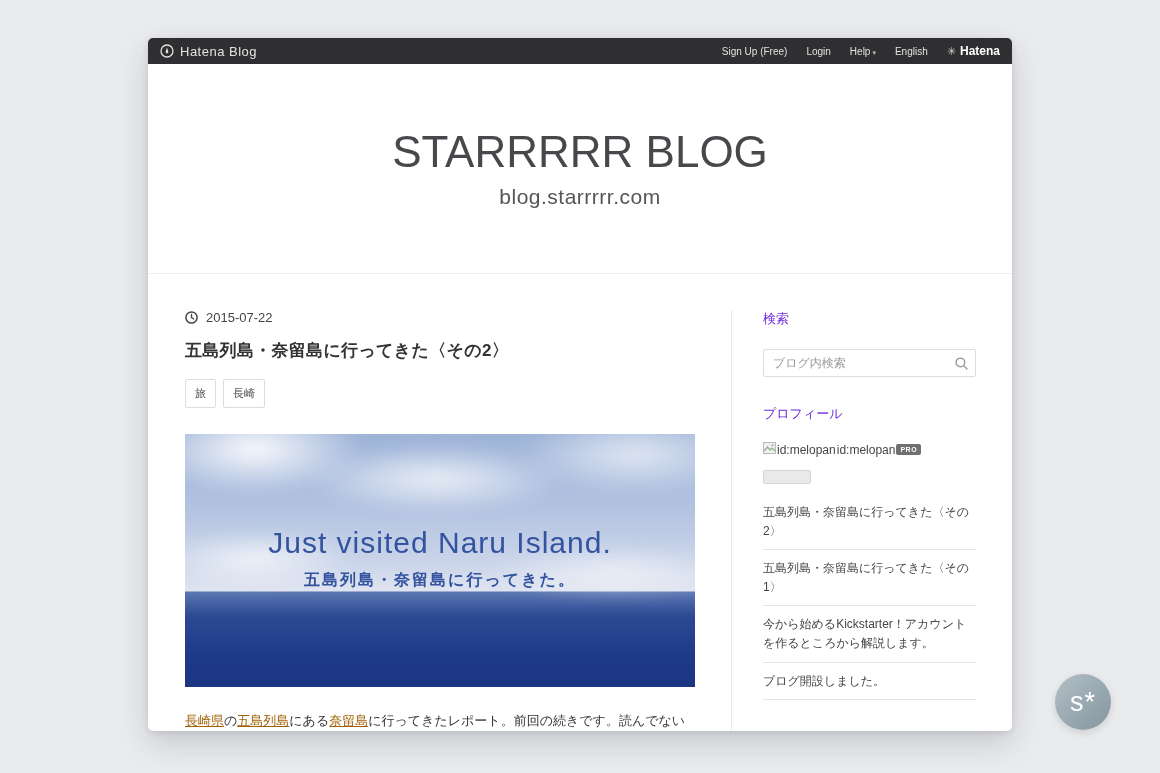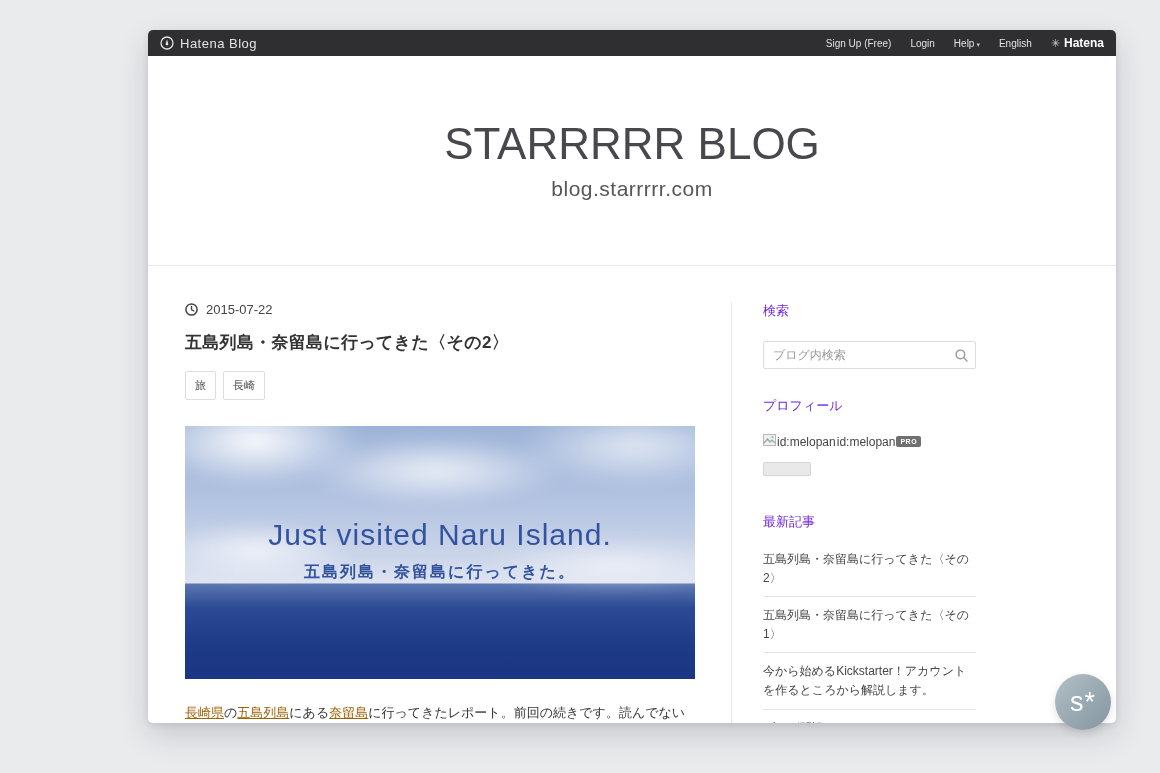--- a/index.html
+++ b/index.html
@@ -6,21 +6,21 @@
   html,body { width:1160px; height:773px; }
   body {
     font-family:"Liberation Sans","DejaVu Sans",sans-serif;
     background:#eaebed;
     position:relative;
     overflow:hidden;
     color:#454545;
   }
   
   .window {
-    position:absolute; left:148px; top:30px; width:968px; height:693px;
+    position:absolute; left:148px; top:38px; width:864px; height:693px;
     background:#fff; border-radius:5px;
     box-shadow:0 12px 30px rgba(40,45,60,.18), 0 2px 6px rgba(40,45,60,.10);
     overflow:hidden;
   }
   
   .navbar {
     height:26px; background:#2f2f31; display:flex; align-items:center;
     justify-content:space-between; padding:0 12px; color:#e8e8e8;
   }
   .nav-brand { display:flex; align-items:center; gap:6px; font-size:13px; letter-spacing:.5px; color:#e3e3e3; }
@@ -187,21 +187,20 @@
             <path d="M1 9 L4.5 5 L7 8 L9 6 L12 9" fill="none" stroke="#8fae8b" stroke-width="1.2"></path>
             <circle cx="9.5" cy="3.2" r="1.1" fill="#9cb4d2"></circle>
           </svg>
         </span>
         <a>id:melopan</a>
         <a>id:melopan</a>
         <span class="pro-badge">PRO</span>
       </div>
       <div class="subscribe-stub"></div>
 
-      <div class="side-heading recent-heading">最新記事</div>
       <div class="recent-list">
         <div class="recent-item">五島列島・奈留島に行ってきた〈その2〉</div>
         <div class="recent-item">五島列島・奈留島に行ってきた〈その1〉</div>
         <div class="recent-item">今から始めるKickstarter！アカウントを作るところから解説します。</div>
         <div class="recent-item">ブログ開設しました。</div>
       </div>
 
     </div>
   </div>
 </div>

